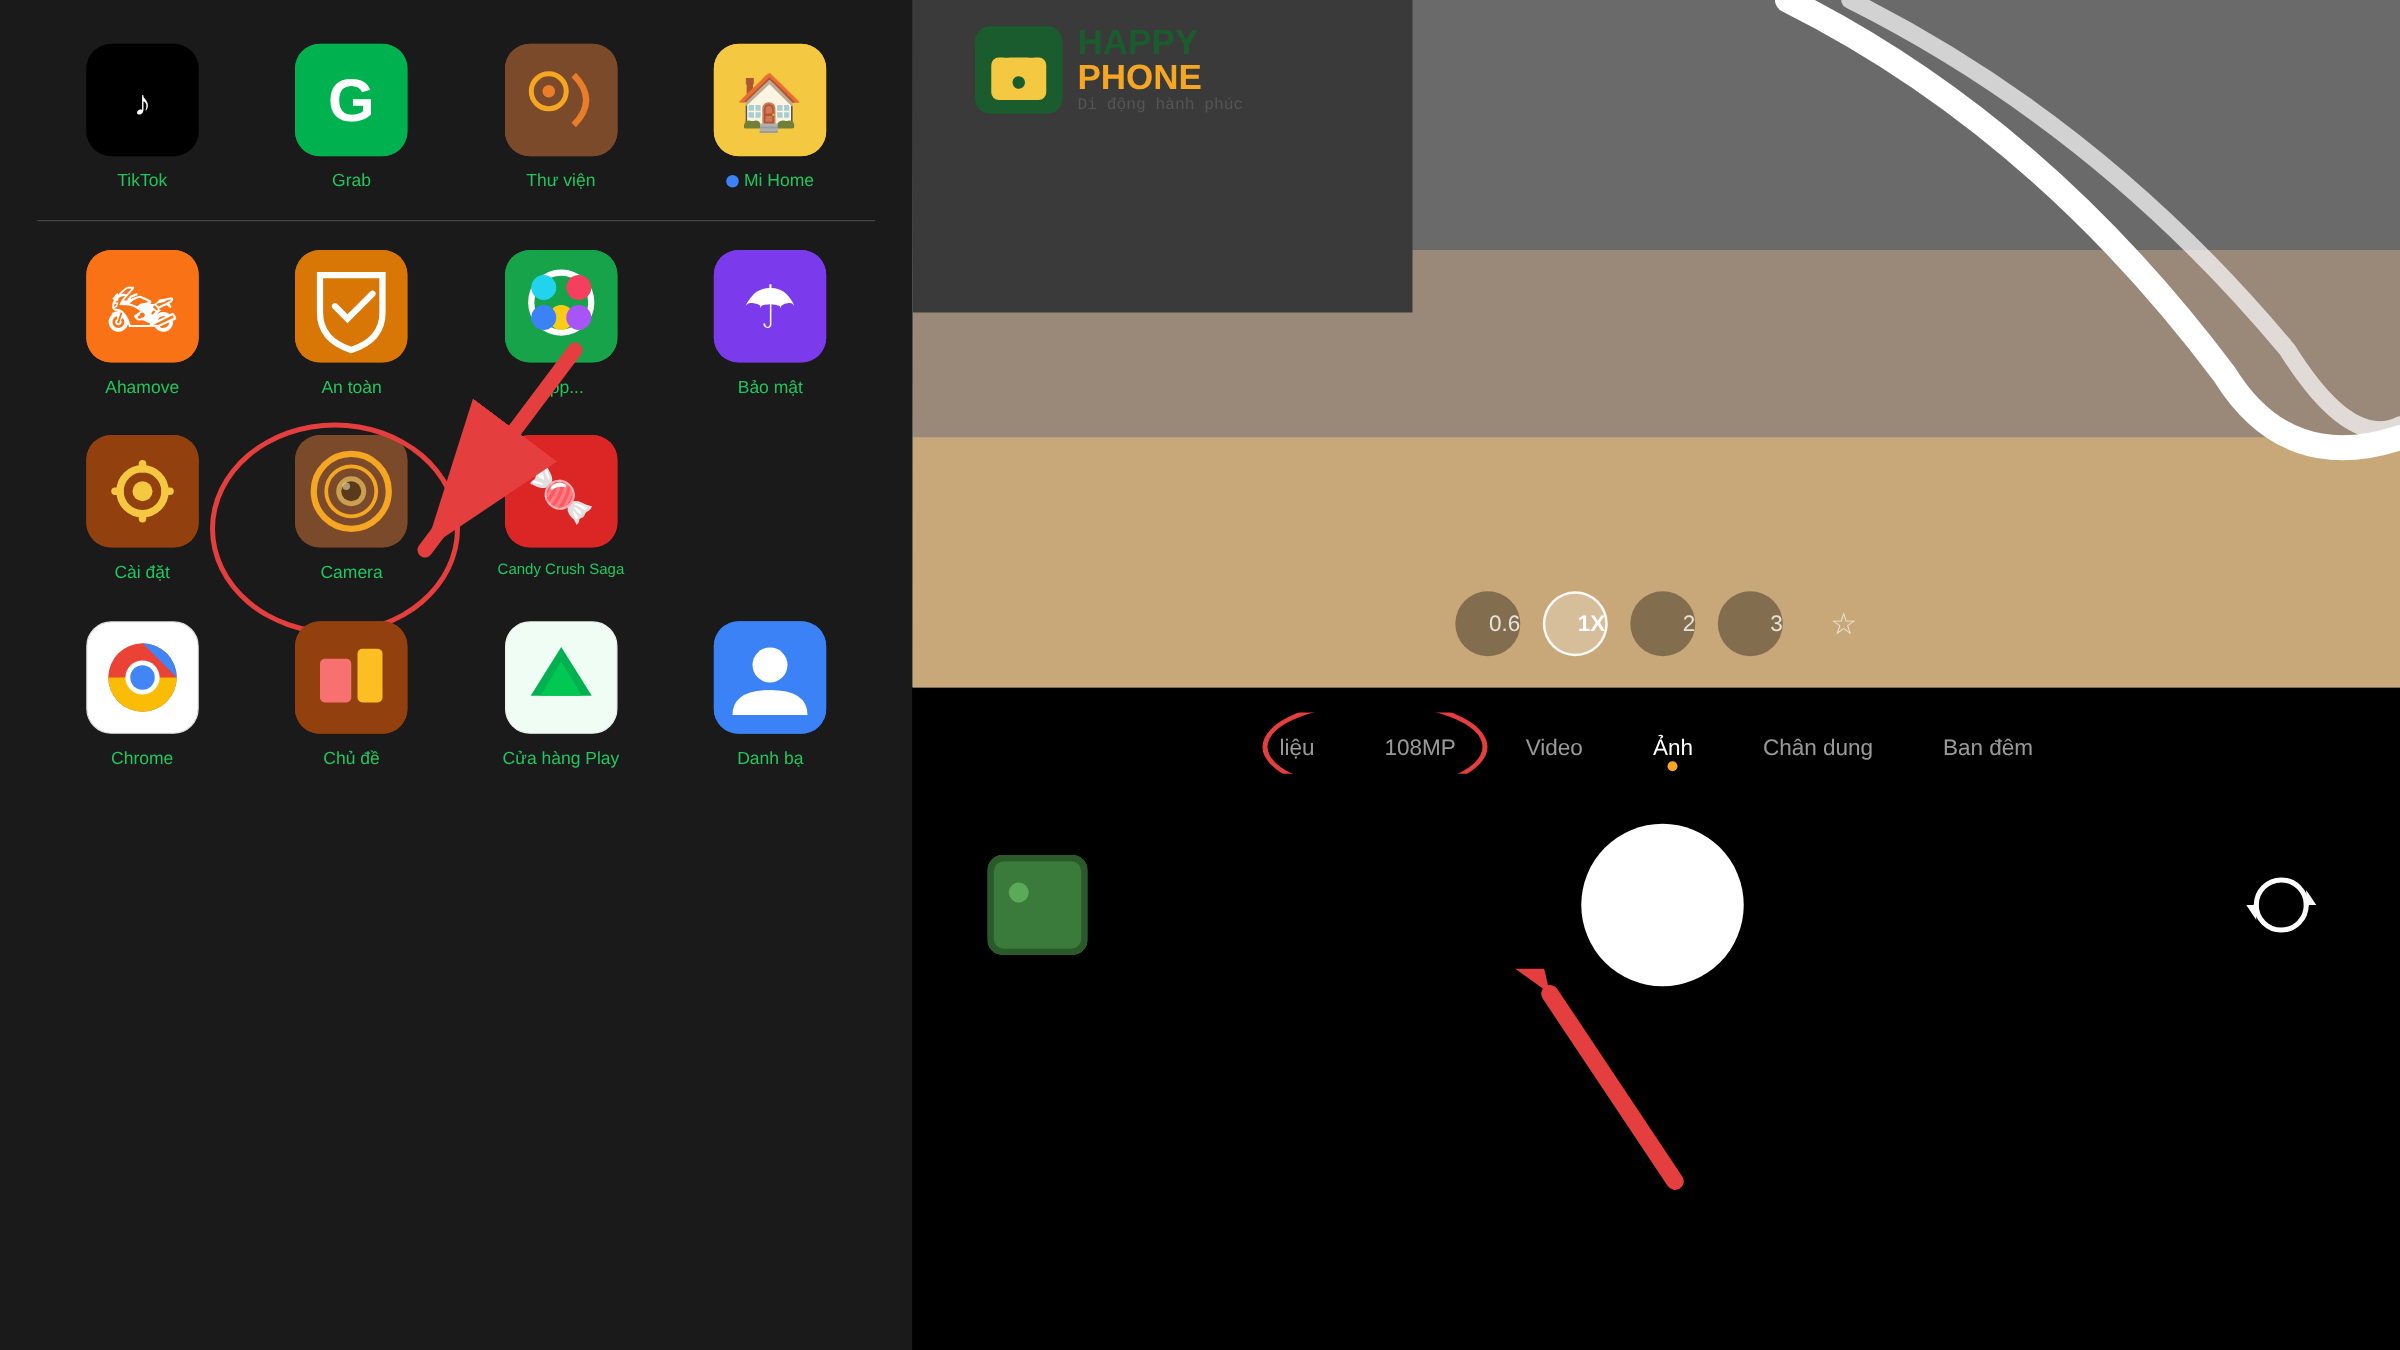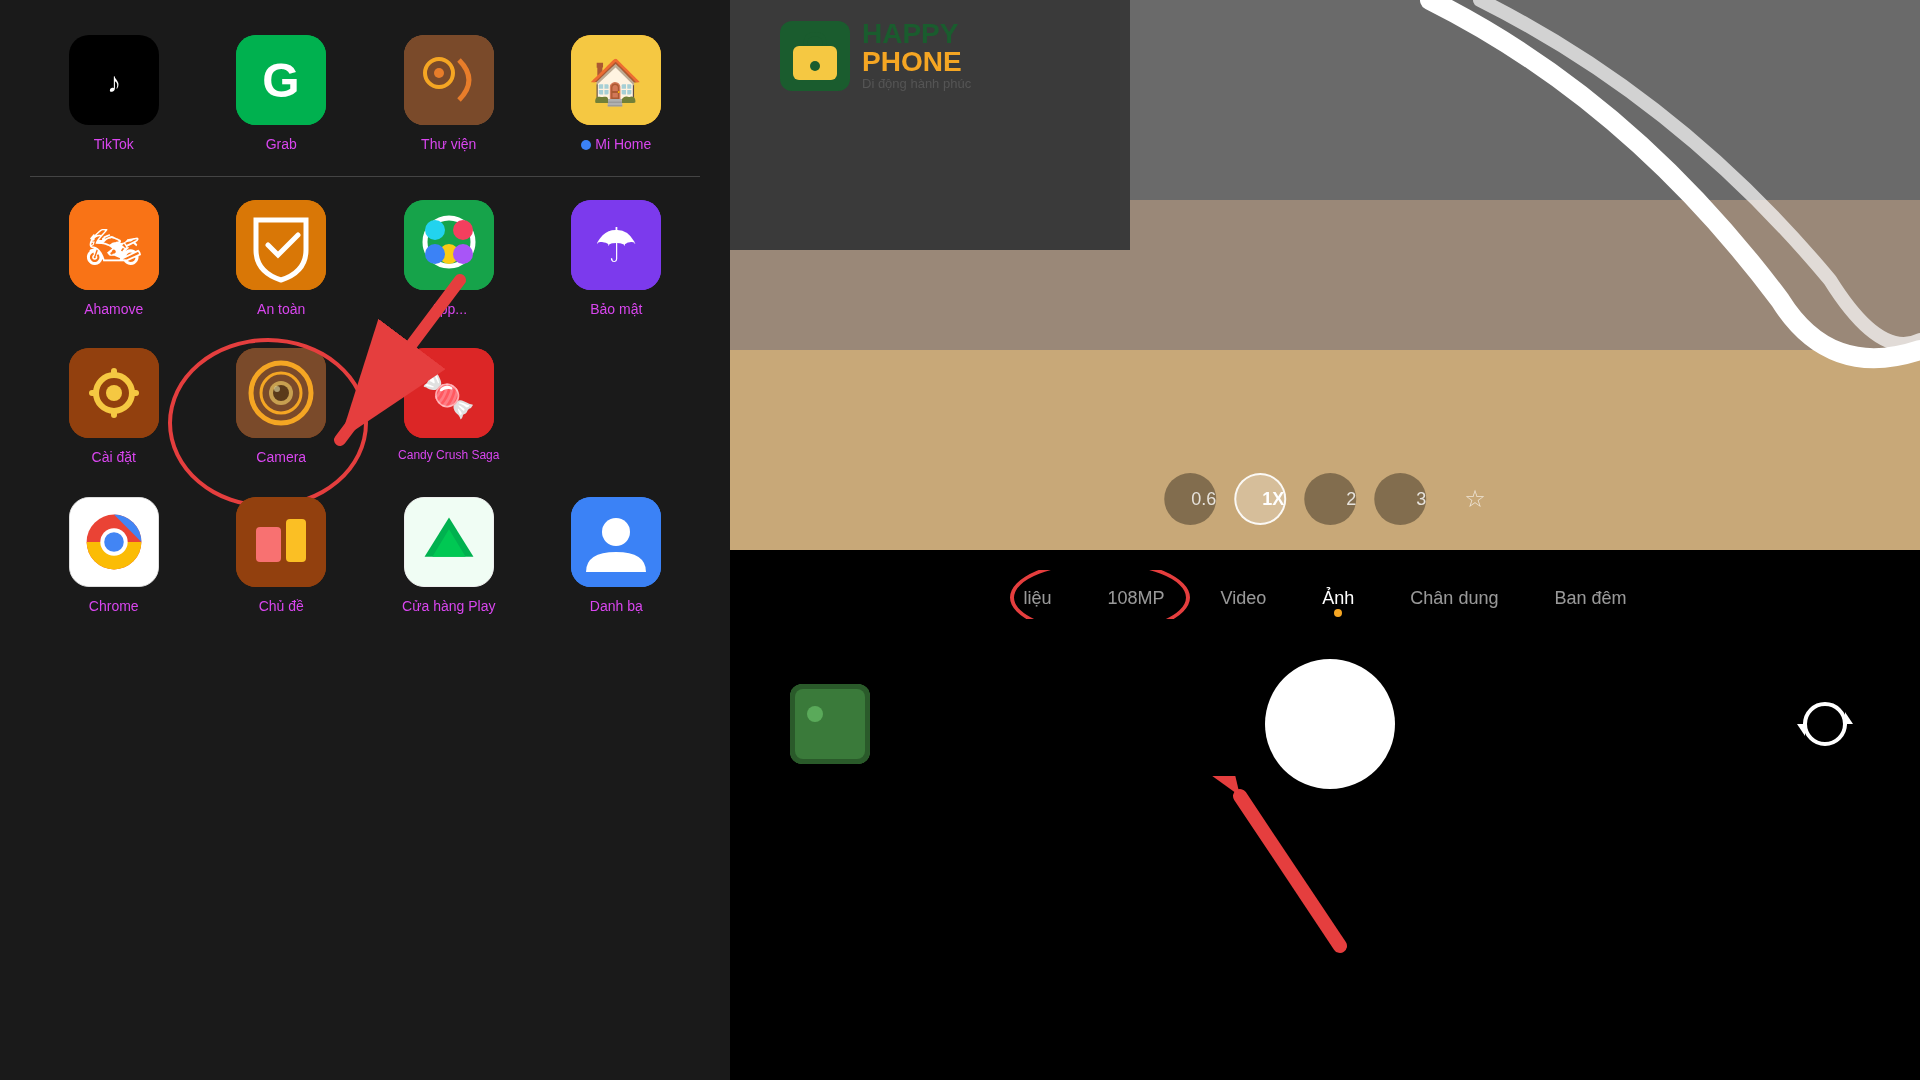--- a/index.html
+++ b/index.html
@@ -45,21 +45,21 @@
       border-radius: 20px;
       display: flex;
       align-items: center;
       justify-content: center;
       font-size: 42px;
       margin-bottom: 10px;
       position: relative;
     }
 
     .app-label {
-      color: #d946ef;
+      color: #22c55e;
       font-size: 14px;
       text-align: right;
       line-height: 1.3;
     }
 
     .divider {
       width: 100%;
       height: 1px;
       background: #444;
       margin: 8px 0;
@@ -144,20 +144,21 @@
       color: #f5a623;
       font-size: 28px;
       font-weight: 700;
       line-height: 1;
     }
 
     .hp-tagline {
       color: #555;
       font-size: 13px;
       font-weight: 400;
+      font-family: Liberation Mono, monospace;
     }
 
     
     .zoom-controls {
       position: absolute;
       bottom: 25px;
       left: 50%;
       transform: translateX(-50%);
       display: flex;
       align-items: center;

